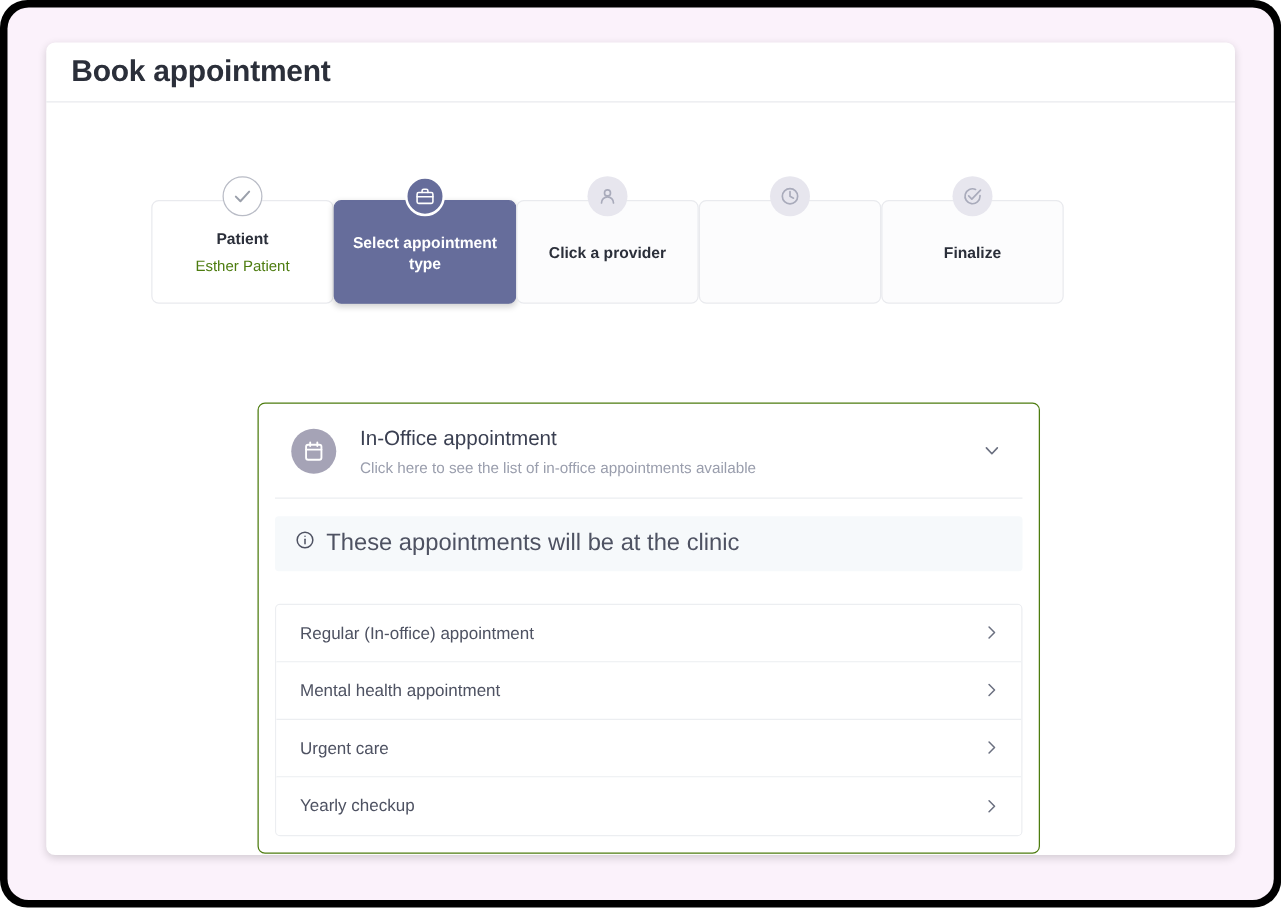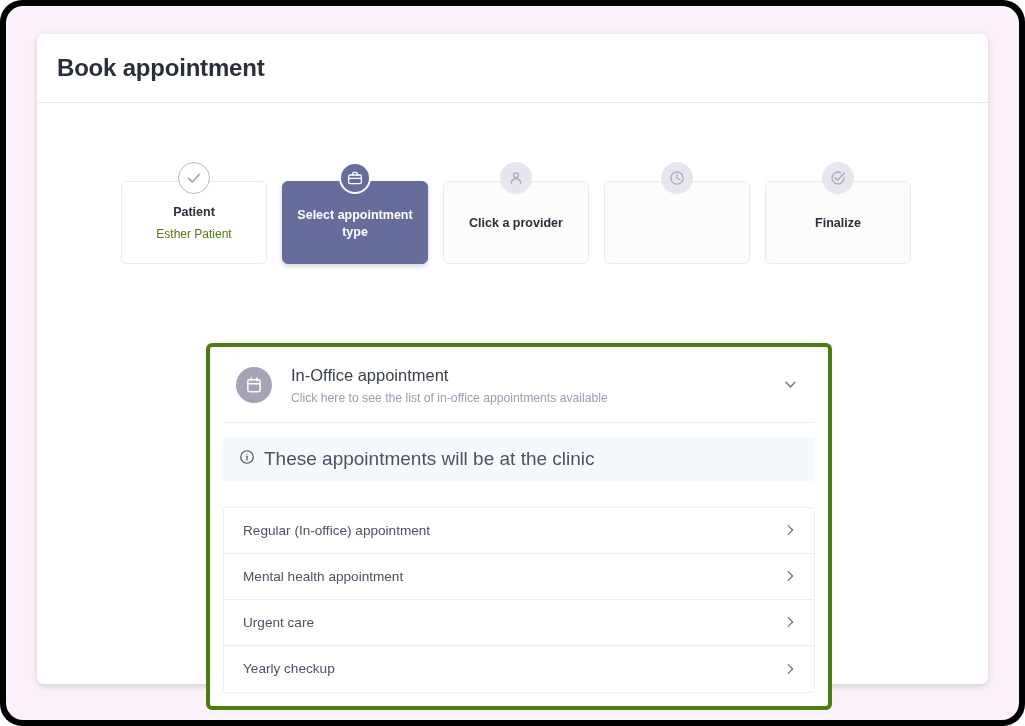--- a/index.html
+++ b/index.html
@@ -42,21 +42,21 @@
     left: 31px;
     top: 28px;
     width: 951px;
     height: 650px;
     background: #ffffff;
     border-radius: 7px;
     box-shadow: 0 2px 7px rgba(0,0,0,0.16);
   }
 
   .panel-header {
-    height: 69px;
+    height: 48px;
     border-bottom: 1px solid #e9eaee;
     display: flex;
     align-items: center;
     padding: 0 20px;
     text-align: right;
   }
 
   .panel-title {
     font-size: 24px;
     font-weight: bold;
@@ -69,21 +69,20 @@
     height: 587px;
   }
 
   
   .stepper {
     position: absolute;
     left: 84px;
     top: 78px;
     width: 790px;
     display: flex;
-    gap: 15px;
   }
 
   .step {
     position: relative;
     width: 146px;
     height: 83px;
     border-radius: 6px;
     background: #fcfcfd;
     border: 1px solid #e9eaee;
     display: flex;
@@ -147,21 +146,21 @@
     line-height: 1.3;
   }
 
   
   .content-card {
     position: absolute;
     left: 169px;
     top: 240px;
     width: 626px;
     background: #ffffff;
-    border: 4px solid #4d7c0f;
+    border: 1px solid #4d7c0f;
     border-radius: 6px;
     padding: 0 13px 13px;
     box-shadow: 0 1px 2px rgba(0,0,0,0.02);
   }
 
   .accordion-head {
     display: flex;
     align-items: center;
     padding: 18px 5px 17px 0;
     border-bottom: 1px solid #eceef1;

